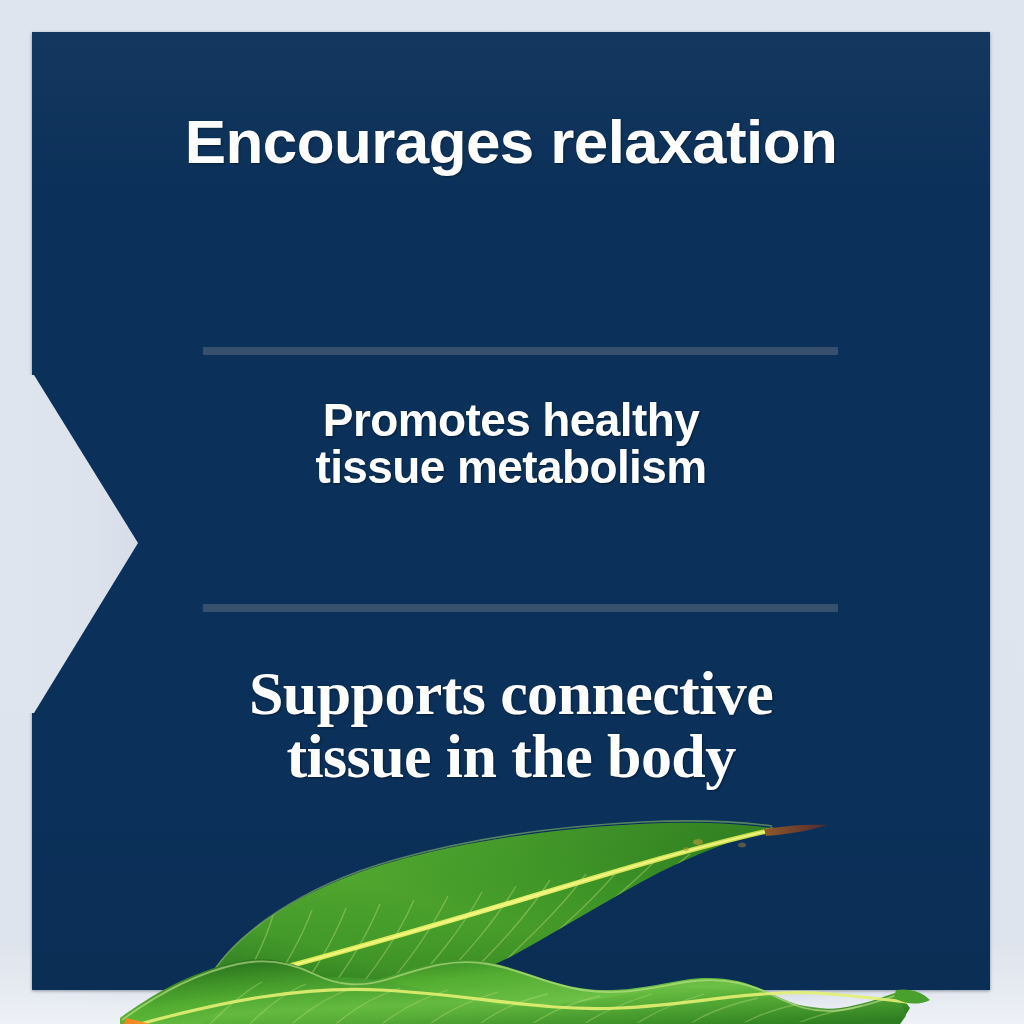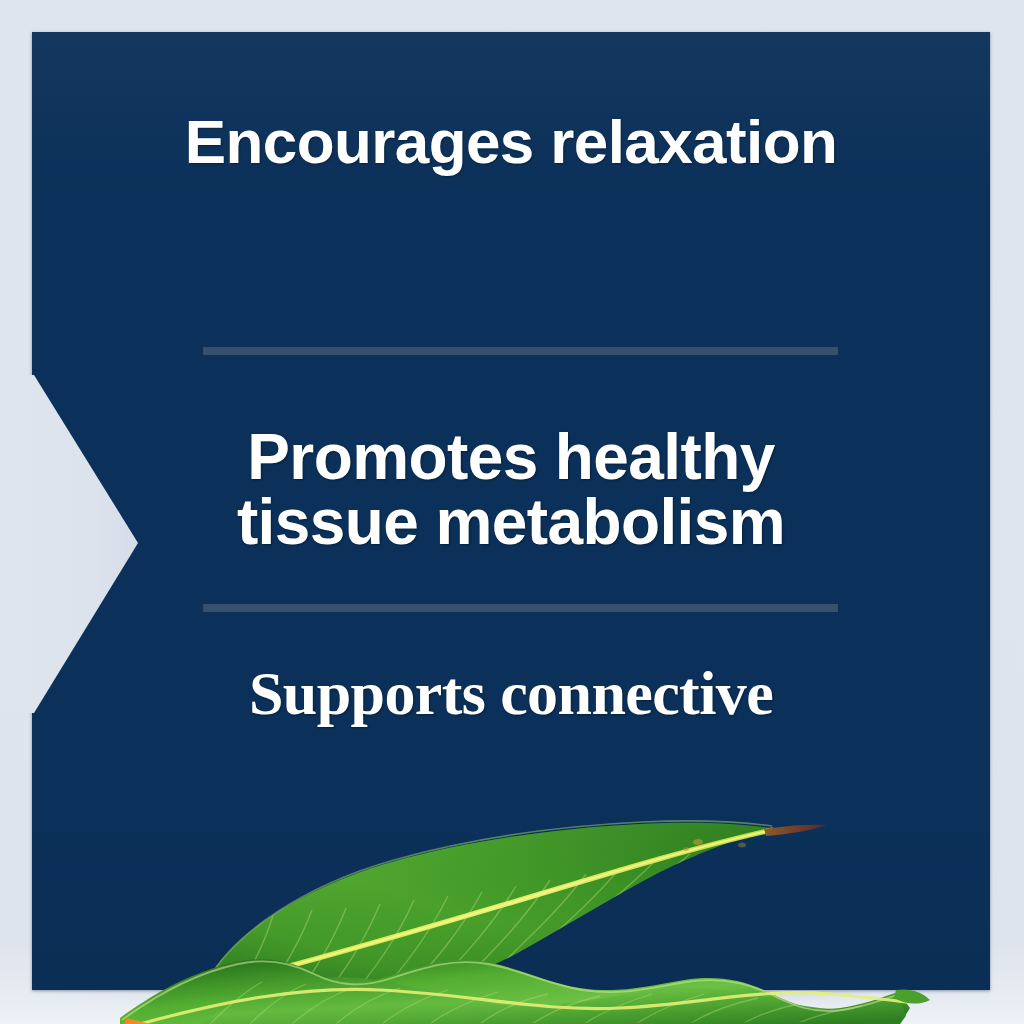--- a/index.html
+++ b/index.html
@@ -99,21 +99,21 @@
     font-weight: 700;
     font-stretch: condensed;
     line-height: 1.02;
     letter-spacing: -0.6px;
     text-shadow: 1px 1px 2px rgba(0,0,0,0.35);
     -webkit-font-smoothing: antialiased;
   }
   .benefit .line { display: block; }
 
   #benefit-0 { top: 78px;  font-size: 62px; }
-  #benefit-1 { top: 365px; font-size: 64px; margin-top: 28px; }
+  #benefit-1 { top: 365px; font-size: 46px; }
   #benefit-2 { top: 630px; font-size: 62px; font-family: Liberation Serif, serif; }
 
   
   .divider {
     position: absolute;
     left: 171px;           
     width: 635px;
     height: 8px;
     background: #37506e;
     border-radius: 1px;
@@ -167,20 +167,21 @@
 
       <div class="benefit" id="benefit-1">
         <span class="line">Promotes healthy</span>
         <span class="line">tissue metabolism</span>
       </div>
 
       <div class="divider" id="divider-1"></div>
 
       <div class="benefit" id="benefit-2">
         <span class="line">Supports connective</span>
+        <span class="line">tissue in the body</span>
       </div>
 
     </div>
   </div>
 
   <div class="leaf-art">
     <svg viewBox="0 0 1024 244" preserveAspectRatio="none" aria-hidden="true">
       <defs>
         <linearGradient id="leafTopGrad" x1="0.12" y1="0.95" x2="0.92" y2="0.08">
           <stop offset="0%" stop-color="#2f7d22"></stop>

